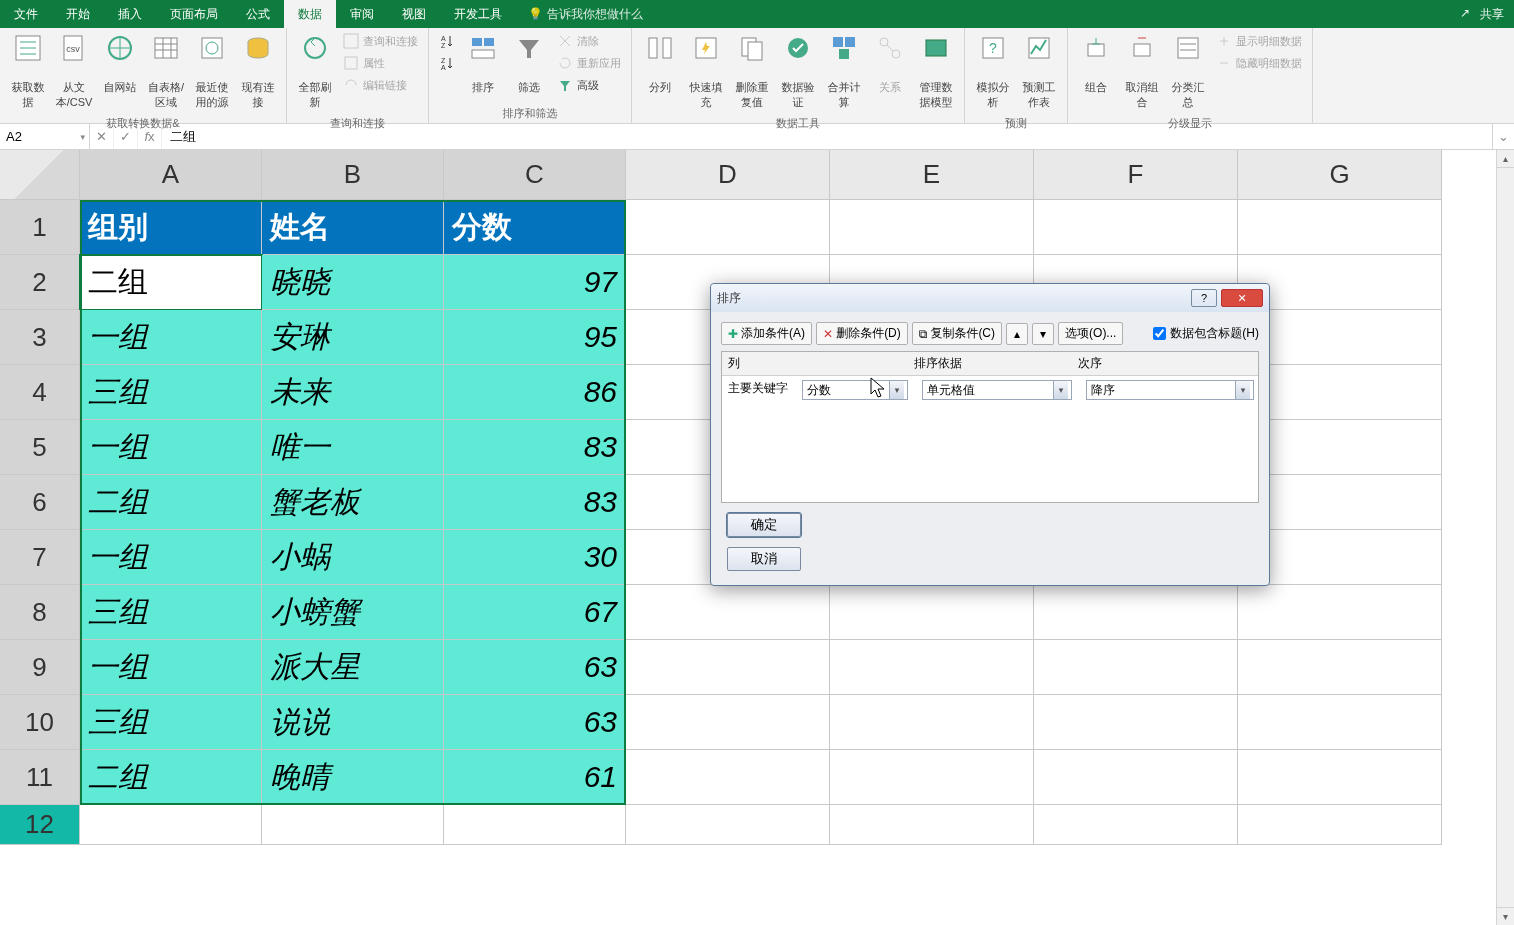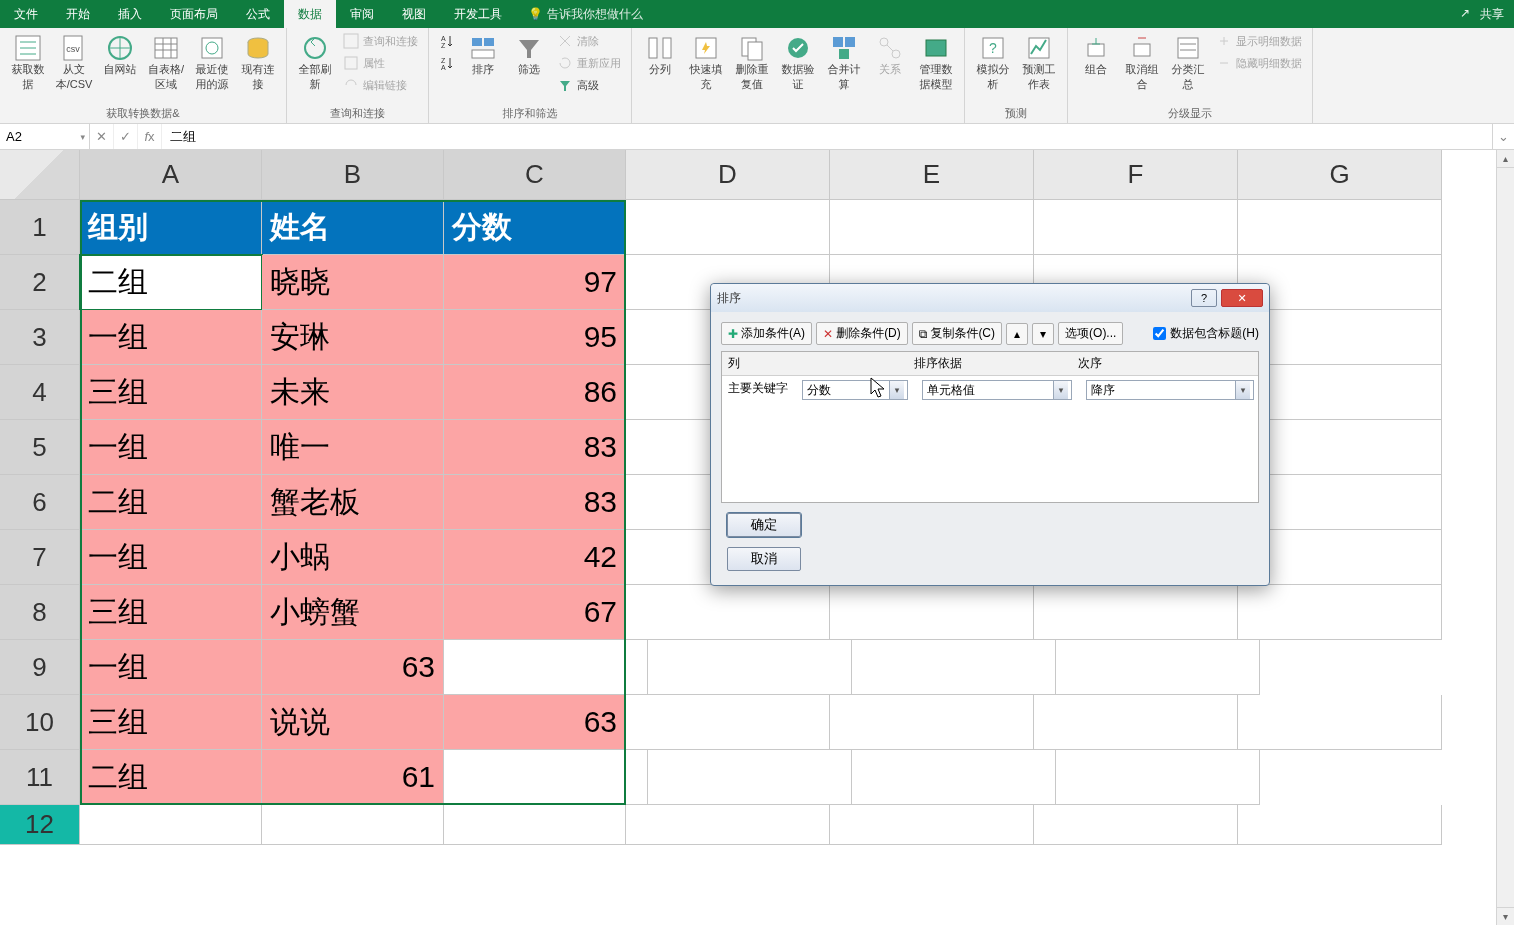--- a/index.html
+++ b/index.html
@@ -12,21 +12,21 @@
 .titlebar .menu-tabs .tab.active { background: #f3f3f3; color: #0f7c3f; }
 .titlebar .tellme { margin-left: 12px; opacity: 0.85; display: flex; align-items: center; gap: 4px; }
 .titlebar .right { margin-left: auto; margin-right: 10px; display: flex; gap: 10px; opacity: 0.9; }
 
 
 .ribbon { background: #f3f3f3; border-bottom: 1px solid #d4d4d4; height: 96px; display: flex; }
 .ribbon-group { border-right: 1px solid #d4d4d4; display: flex; flex-direction: column; padding: 2px 6px 0; }
 .ribbon-group .items { flex: 1; display: flex; align-items: flex-start; gap: 2px; }
 .ribbon-group .label { text-align: center; font-size: 11px; color: #666; padding: 2px 0; }
 .rbtn { display: flex; flex-direction: column; align-items: center; justify-content: flex-start; width: 44px; padding: 4px 2px; font-size: 11px; color: #444; text-align: center; cursor: pointer; }
-.rbtn .ico { width: 28px; height: 28px; display: flex; align-items: center; justify-content: center; margin-bottom: 0; }
+.rbtn .ico { width: 28px; height: 28px; display: flex; align-items: center; justify-content: center; margin-bottom: 18px; }
 .rbtn.small { flex-direction: row; width: auto; height: 22px; padding: 0 4px; gap: 4px; }
 .rbtn.small .ico { width: 16px; height: 16px; margin: 0; }
 .rbtn.disabled { opacity: 0.45; cursor: default; }
 .vstack { display: flex; flex-direction: column; }
 
 
 .formulabar { height: 26px; border-bottom: 1px solid #d4d4d4; display: flex; align-items: stretch; font-size: 13px; justify-content: space-between; }
 .namebox { width: 90px; border-right: 1px solid #d4d4d4; display: flex; align-items: center; padding: 0 6px; position: relative; }
 .namebox::after { content: "▾"; position: absolute; right: 4px; font-size: 9px; color: #888; }
 .fb-btn { width: 24px; display: flex; align-items: center; justify-content: center; color: #888; border-right: 1px solid #eee; }
@@ -39,21 +39,21 @@
 .corner { width: 80px; background: linear-gradient(135deg,#e9e9e9 50%,#d8d8d8 50%); border-right: 1px solid #c8c8c8; border-bottom: 1px solid #c8c8c8; }
 .colhead { width: 182px; background: #e9e9e9; border-right: 1px solid #c8c8c8; border-bottom: 1px solid #c8c8c8; display: flex; align-items: center; justify-content: center; font-size: 26px; color: #333; }
 .colhead.sel { background: #d4d4d4; }
 .colhead.wide { width: 204px; }
 .row { display: flex; height: 55px; }
 .rowhead { width: 80px; background: #14b8a6; border-right: 1px solid #c8c8c8; border-bottom: 1px solid #c8c8c8; display: flex; align-items: center; justify-content: center; font-size: 26px; color: #333; }
 .rowhead.sel { background: #d4d4d4; }
 .cell { width: 182px; border-right: 1px solid #c8c8c8; border-bottom: 1px solid #c8c8c8; display: flex; align-items: center; padding: 0 8px; font-size: 30px; }
 .cell.wide { width: 204px; }
 .cell.header { background: #0373bd; color: #fff; font-weight: 700; }
-.cell.sel { background: #fca5a5; }
+.cell.sel { background: #5eead4; font-style: italic; }
 .cell.active { background: #fff; outline: 2px solid #0f7c3f; outline-offset: -1px; }
 .cell.num { justify-content: flex-end; }
 .sel-border { position: absolute; border: 2px solid #0f7c3f; pointer-events: none; }
 
 
 .dialog { position: absolute; left: 710px; top: 283px; width: 560px; background: #eceef1; border: 1px solid #5b7a99; border-radius: 4px; box-shadow: 0 4px 20px rgba(0,0,0,0.4); font-size: 12px; }
 .dialog .dlg-title { background: linear-gradient(#f2f6fb,#d9e4f1); height: 28px; display: flex; align-items: center; padding: 0 6px; border-radius: 4px 4px 0 0; }
 .dialog .dlg-title .txt { flex: 1; color: #333; }
 .dialog .dlg-title .win-btn { width: 26px; height: 18px; border: 1px solid #7a8aa0; border-radius: 2px; margin-left: 4px; display: flex; align-items: center; justify-content: center; font-size: 11px; cursor: pointer; }
 .dialog .dlg-title .win-close { background: #d94b3f; color: #fff; border-color: #b33; width: 42px; }
@@ -338,20 +338,21 @@
         </div>
       <div class="rbtn">
           <div class="ico">
             <svg width="28" height="28">
               <rect x="4" y="6" width="20" height="16" fill="#4a8" stroke="#267a4a"></rect>
             </svg>
           </div>
           <span>管理数据模型</span>
         </div>
     </div>
+    <div class="label">数据工具</div>
   </div>
 
   <div class="ribbon-group">
     <div class="items">
       <div class="rbtn">
           <div class="ico">
             <svg width="28" height="28">
               <rect x="4" y="4" width="20" height="20" fill="#fff" stroke="#888"></rect>
               <text x="14" y="19" font-size="14" text-anchor="middle" fill="#4a8">?</text>
             </svg>
@@ -501,58 +502,60 @@
   <div class="cell sel num">83</div>
   <div class="cell wide"></div>
   <div class="cell wide"></div>
   <div class="cell wide"></div>
   <div class="cell wide"></div>
       </div>
       <div class="row">
         <div class="rowhead sel">7</div>
   <div class="cell sel">一组</div>
   <div class="cell sel">小蜗</div>
-  <div class="cell sel num">42</div>
+  <div class="cell sel num">30</div>
   <div class="cell wide"></div>
   <div class="cell wide"></div>
   <div class="cell wide"></div>
   <div class="cell wide"></div>
       </div>
       <div class="row">
         <div class="rowhead sel">8</div>
   <div class="cell sel">三组</div>
   <div class="cell sel">小螃蟹</div>
   <div class="cell sel num">67</div>
   <div class="cell wide"></div>
   <div class="cell wide"></div>
   <div class="cell wide"></div>
   <div class="cell wide"></div>
       </div>
       <div class="row">
         <div class="rowhead sel">9</div>
   <div class="cell sel">一组</div>
+  <div class="cell sel">派大星</div>
   <div class="cell sel num">63</div>
   <div class="cell wide"></div>
   <div class="cell wide"></div>
   <div class="cell wide"></div>
   <div class="cell wide"></div>
       </div>
       <div class="row">
         <div class="rowhead sel">10</div>
   <div class="cell sel">三组</div>
   <div class="cell sel">说说</div>
   <div class="cell sel num">63</div>
   <div class="cell wide"></div>
   <div class="cell wide"></div>
   <div class="cell wide"></div>
   <div class="cell wide"></div>
       </div>
       <div class="row">
         <div class="rowhead sel">11</div>
   <div class="cell sel">二组</div>
+  <div class="cell sel">晚晴</div>
   <div class="cell sel num">61</div>
   <div class="cell wide"></div>
   <div class="cell wide"></div>
   <div class="cell wide"></div>
   <div class="cell wide"></div>
       </div>
       <div class="row" style="height: 40px;">
         <div class="rowhead">12</div>
 <div class="cell"></div>
 <div class="cell"></div>

